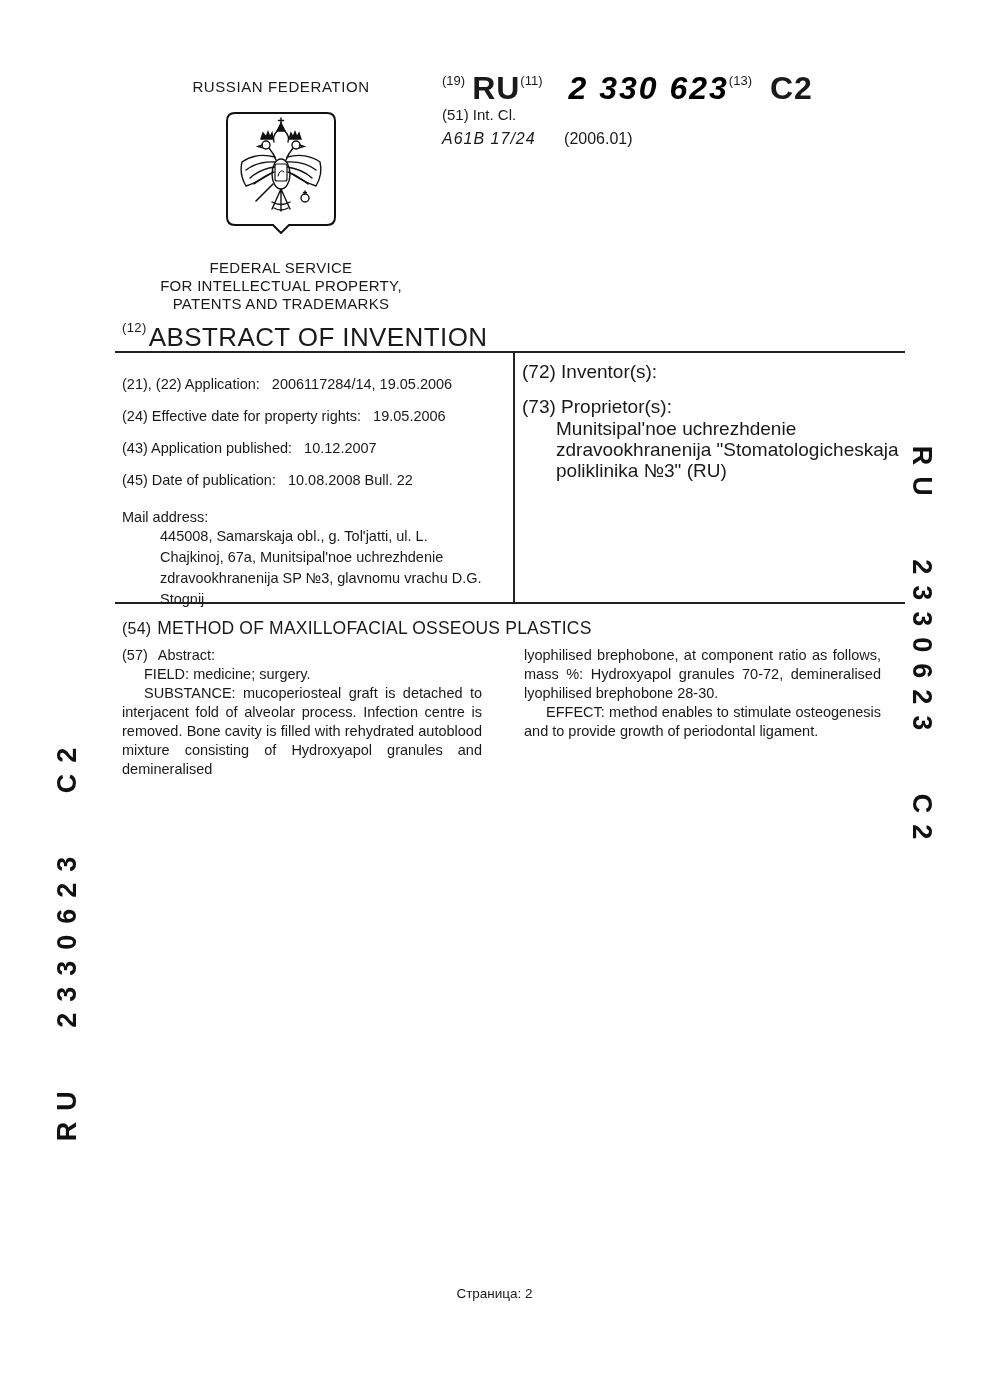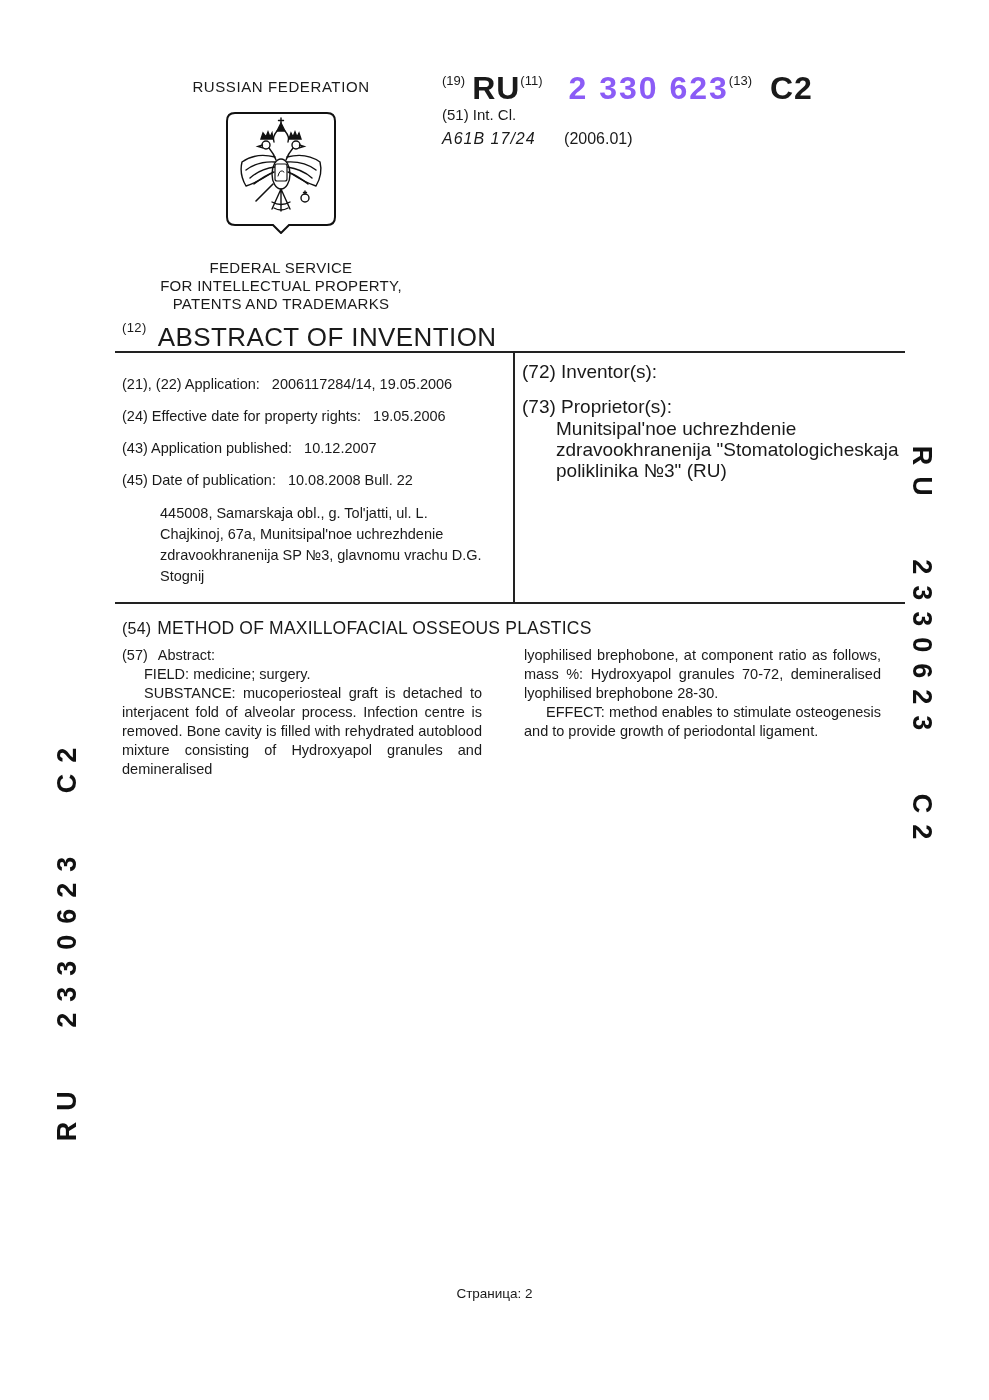--- a/index.html
+++ b/index.html
@@ -21,21 +21,21 @@
   .pubnum { margin-left:26px; letter-spacing:2px; }
   .kind { margin-left:18px; }
   .gap19 { margin-left:7px; }
   .intcl-label { font-size:15px; }
   .intcl-line { margin-top:7px; font-size:16px; }
   .intcl-code { font-style:italic; letter-spacing:1px; }
   .intcl-date { margin-left:24px; }
 
   
   .doc-heading { position:absolute; left:122px; top:320px; font-size:26px; letter-spacing:0.4px; }
-  .doc-heading .sup12 { font-size:13px; vertical-align:14px; margin-right:11px; }
+  .doc-heading .sup12 { font-size:13px; vertical-align:14px; margin-right:2px; }
 
   .rule { position:absolute; background:#222; }
   .rule-top { left:115px; top:351px; width:790px; height:2px; }
   .rule-bottom { left:115px; top:602px; width:790px; height:2px; }
   .rule-vert { left:513px; top:351px; width:2px; height:251px; }
 
   
   .biblio-left { position:absolute; left:122px; top:363px; width:382px; font-size:14.5px;margin-top:12px; }
   .biblio-left .row { margin-bottom:14px; line-height:18px; }
   .row .val { margin-left:12px; }
@@ -108,21 +108,21 @@
       <div>FOR INTELLECTUAL PROPERTY,</div>
       <div>PATENTS AND TRADEMARKS</div>
     </div>
   </div>
 
   <div class="pub-block">
     <div class="publine">
       <span class="sup">(19)</span>
       <span class="big gap19">RU</span>
       <span class="sup">(11)</span>
-      <span class="big pubnum" style="color: #8b5cf6;">2 330 623</span>
+      <span class="big pubnum" style="color: #000000; font-style: italic;">2 330 623</span>
       <span class="sup">(13)</span>
       <span class="big kind">C2</span>
     </div>
     <div class="intcl-label">(51) Int. Cl.</div>
     <div class="intcl-line">
       <span class="intcl-code">A61B 17/24</span>
       <span class="intcl-date">(2006.01)</span>
     </div>
   </div>
 
@@ -140,20 +140,21 @@
     </div>
     <div class="row">
       <span>(24) Effective date for property rights:</span><span class="val">19.05.2006</span>
     </div>
     <div class="row">
       <span>(43) Application published:</span><span class="val">10.12.2007</span>
     </div>
     <div class="row">
       <span>(45) Date of publication:</span><span class="val">10.08.2008 Bull. 22</span>
     </div>
+    <div class="mail-label">Mail address:</div>
     <div class="mail-text">445008, Samarskaja obl., g. Tol'jatti, ul. L. Chajkinoj, 67a, Munitsipal'noe uchrezhdenie zdravookhranenija SP №3, glavnomu vrachu D.G. Stognij</div>
   </div>
 
   <div class="biblio-right">
     <div class="inv-label">(72)  Inventor(s):</div>
     <div class="prop-label">(73)  Proprietor(s):</div>
     <div class="prop-text">Munitsipal'noe uchrezhdenie zdravookhranenija "Stomatologicheskaja poliklinika №3" (RU)</div>
   </div>
 
   <div class="title54">

